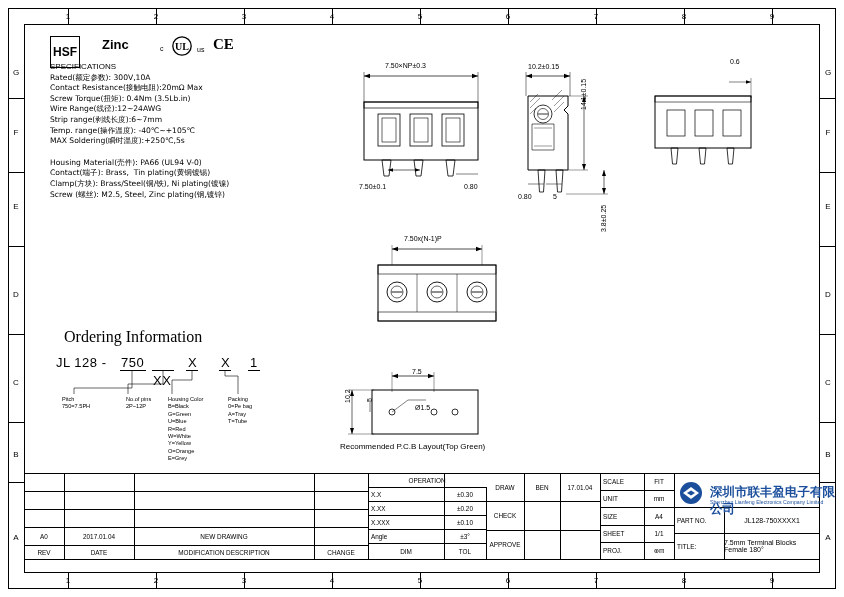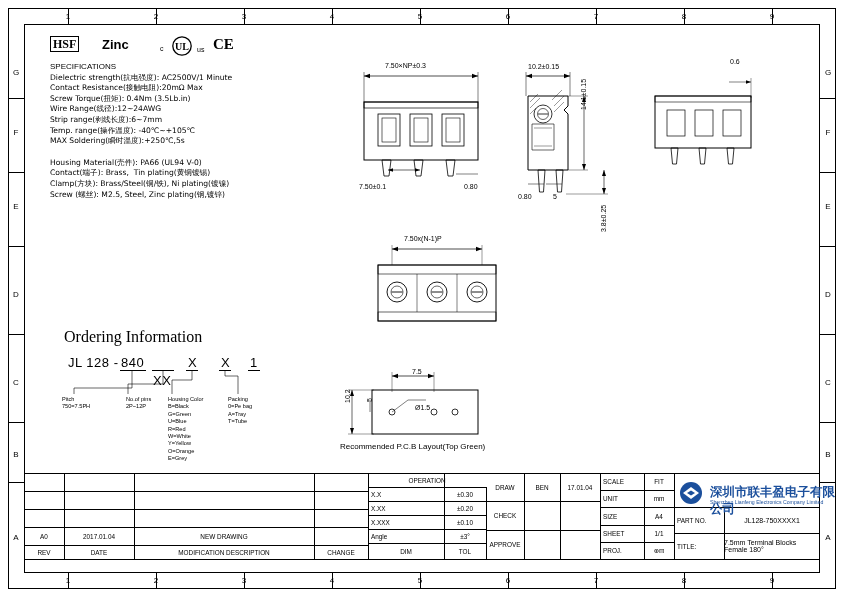--- a/index.html
+++ b/index.html
@@ -9,21 +9,21 @@
   
   #outer{left:8px;top:8px;width:828px;height:581px;border:1.5px solid #000;box-sizing:border-box;}
   #inner{left:24px;top:24px;width:796px;height:549px;border:1px solid #000;box-sizing:border-box;}
   .ruler-num{font-size:8px;text-align:center;width:14px;}
   .ruler-letter{font-size:8px;text-align:center;width:10px;}
   .tick{background:#000;position:absolute;}
   .spec{font-size:7.6px;line-height:10.6px;white-space:pre;}
   .dim{font-size:7px;}
   .xsmall{font-size:5.4px;}
   .lbl{font-size:6.6px;}
-  .logo-box{border:1.2px solid #000;padding:0 2px;font-weight:bold;font-size:12px;line-height:14px;font-family:Liberation Serif, serif;}
+  .logo-box{border:1.2px solid #000;padding:8px 2px;font-weight:bold;font-size:12px;line-height:14px;}
   .hline{background:#000;height:1px;position:absolute;}
   .vline{background:#000;width:1px;position:absolute;}
   svg{display:block;}
   .ordering-title{font-family:"Liberation Serif",serif;font-size:16px;}
   .partcode{font-family:"Liberation Sans",sans-serif;font-size:13px;letter-spacing:.5px;}
   .cjk{font-family:"DejaVu Sans",sans-serif;}
   .blue{color:#1b4f9c;}
   .legend{font-size:5.6px;line-height:7.4px;white-space:pre;}
   .tb-cell{position:absolute;font-size:6.4px;display:flex;align-items:center;}
   .tb-cell.c{justify-content:center;}
@@ -120,21 +120,21 @@
         <text x="19" y="14" font-size="10" font-family="Liberation Serif, serif" font-weight="bold" text-anchor="middle">UL</text>
       </svg>
     </div>
     <div class="abs xsmall" style="left:110px;top:9px;font-size:7px;">c</div>
     <div class="abs xsmall" style="left:147px;top:10px;font-size:7px;">us</div>
     <div class="abs" style="left:163px;top:0px;font-size:15px;font-family:'Liberation Serif',serif;font-weight:bold;">CE</div>
   </div>
 
   <div class="abs" style="left:50px;top:62px;width:280px;">
     <div class="spec" style="font-size:8px;">SPECIFICATIONS</div>
-    <div class="spec cjk">Dielectric strength(抗电强度): AC2500V/1 Minute</div>
+    <div class="spec cjk">Rated(额定参数): 300V,10A</div>
     <div class="spec cjk">Contact Resistance(接触电阻):20mΩ Max</div>
     <div class="spec cjk">Screw Torque(扭矩): 0.4Nm (3.5Lb.in)</div>
     <div class="spec cjk">Wire Range(线径):12~24AWG</div>
     <div class="spec cjk">Strip range(剥线长度):6~7mm</div>
     <div class="spec cjk">Temp. range(操作温度): -40℃~+105℃</div>
     <div class="spec cjk">MAX Soldering(瞬时温度):+250℃,5s</div>
     <div style="height:11px;"></div>
     <div class="spec cjk">Housing Material(壳件): PA66 (UL94 V-0)</div>
     <div class="spec cjk">Contact(端子): Brass,  Tin plating(黄铜镀锡)</div>
     <div class="spec cjk">Clamp(方块): Brass/Steel(铜/铁), Ni plating(镀镍)</div>
@@ -302,22 +302,22 @@
     </svg>
   </div>
   <div class="abs dim" style="left:412px;top:368px;">7.5</div>
   <div class="abs dim" style="left:344px;top:403px;transform:rotate(-90deg);transform-origin:left top;">10.2</div>
   <div class="abs dim" style="left:366px;top:402px;transform:rotate(-90deg);transform-origin:left top;">5</div>
   <div class="abs dim" style="left:415px;top:404px;">Ø1.5</div>
   <div class="abs lbl" style="left:340px;top:442px;font-size:8px;">Recommended P.C.B Layout(Top Green)</div>
 
   <div class="abs ordering-title" style="left:64px;top:328px;">Ordering Information</div>
 
-  <div class="abs partcode" style="left:68px;top:355px;">JL 128 -</div>
-  <div class="abs partcode" style="left:121px;top:355px;">840</div>
+  <div class="abs partcode" style="left:56px;top:355px;">JL 128 -</div>
+  <div class="abs partcode" style="left:121px;top:355px;">750</div>
   <div class="abs partcode" style="left:153px;top:373px;">XX</div>
   <div class="abs partcode" style="left:188px;top:355px;">X</div>
   <div class="abs partcode" style="left:221px;top:355px;">X</div>
   <div class="abs partcode" style="left:250px;top:355px;">1</div>
 
   <div class="abs hline" style="left:120px;top:370px;width:26px;"></div>
   <div class="abs hline" style="left:152px;top:370px;width:22px;"></div>
   <div class="abs hline" style="left:186px;top:370px;width:12px;"></div>
   <div class="abs hline" style="left:219px;top:370px;width:12px;"></div>
   <div class="abs hline" style="left:248px;top:370px;width:12px;"></div>

